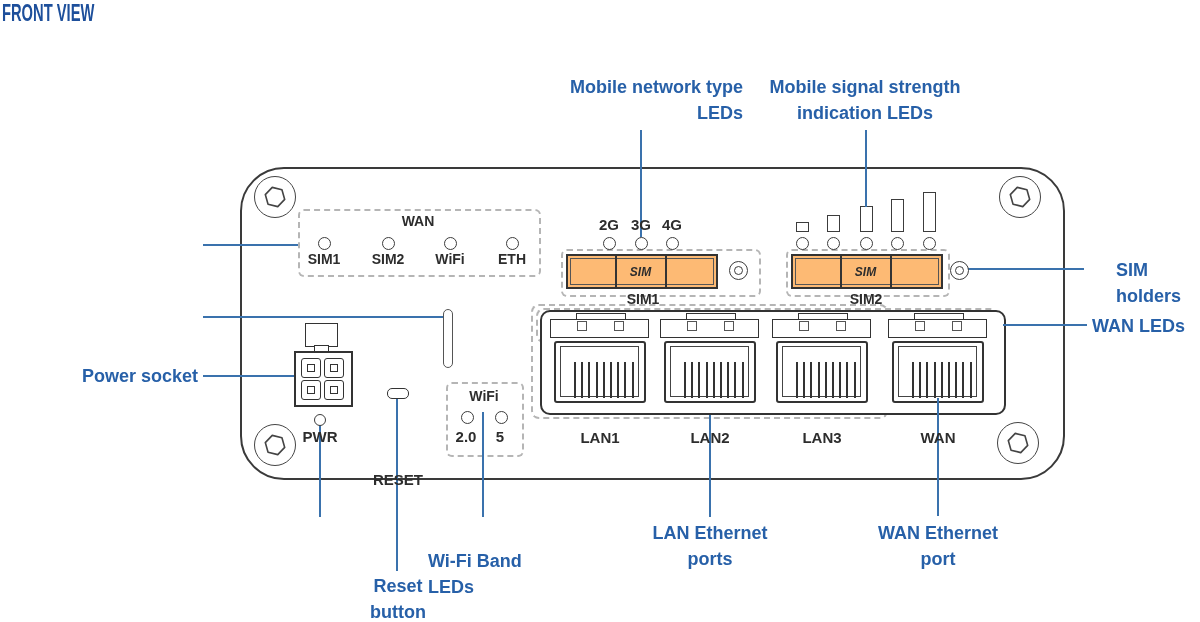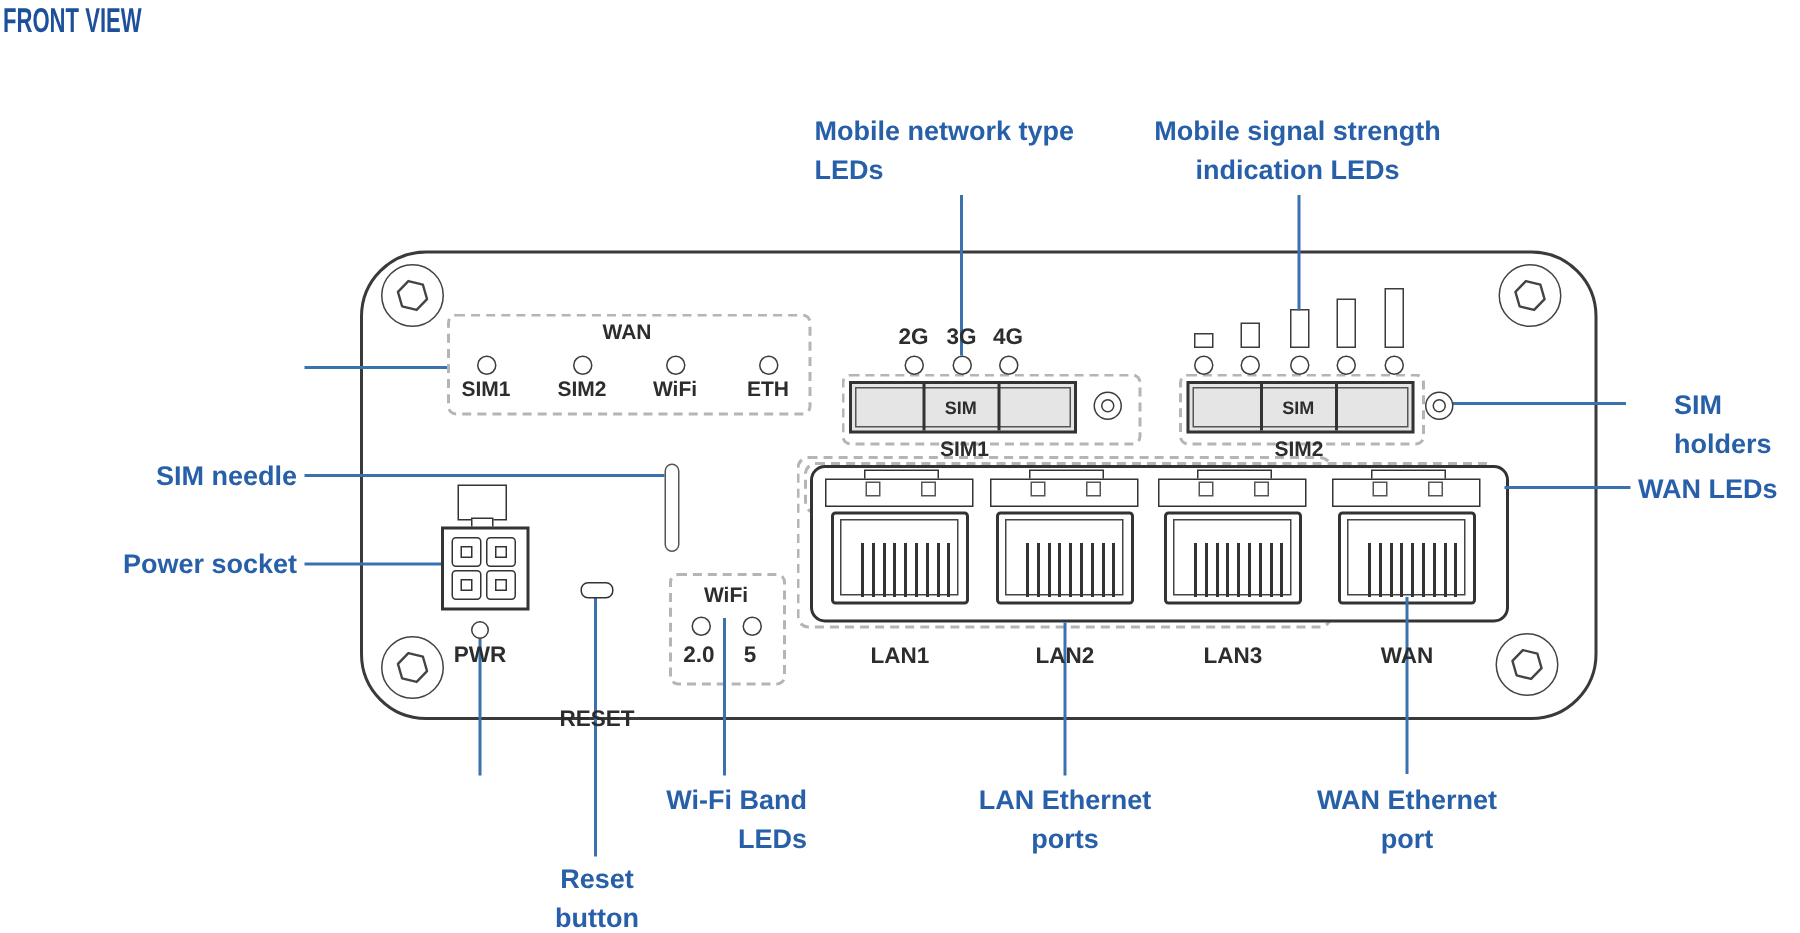--- a/index.html
+++ b/index.html
@@ -20,21 +20,21 @@
   .dash-box{position:absolute;border:2px dashed var(--dash);border-radius:6px;z-index:2;}
   .led{position:absolute;width:11px;height:11px;border:1.7px solid #3c3c3c;border-radius:50%;
        background:#fff;z-index:5;}
   .dlabel{position:absolute;font-weight:700;font-size:14px;color:var(--dark);z-index:6;
           transform:translateX(-50%);white-space:nowrap;}
   .plabel{position:absolute;font-weight:700;font-size:15px;color:var(--dark);z-index:6;
           transform:translateX(-50%);white-space:nowrap;}
   .screw{position:absolute;width:40px;height:40px;border:1.6px solid #444;border-radius:50%;
          background:#fff;display:flex;align-items:center;justify-content:center;z-index:3;}
   .bar{position:absolute;border:1.6px solid #3c3c3c;background:#fff;z-index:3;}
-  .holder{position:absolute;height:31px;border:2px solid var(--ink);background:#e5e5e5;z-index:3;}
+  .holder{position:absolute;height:31px;border:2px solid var(--ink);background:#fdba74;z-index:3;font-style:italic;}
   .holder-in{position:absolute;left:2px;top:2px;right:2px;bottom:2px;border:1px solid var(--ink2);}
   .holder-div{position:absolute;top:0;bottom:0;width:1.5px;background:var(--ink);}
   .eject{position:absolute;width:17px;height:17px;border:1.6px solid #3c3c3c;border-radius:50%;
          background:#fff;display:flex;align-items:center;justify-content:center;z-index:5;}
   .eject-in{width:7px;height:7px;border:1.4px solid #3c3c3c;border-radius:50%;}
   .port{position:absolute;top:310px;width:100px;height:104px;z-index:3;}
   .tabc{position:absolute;left:26px;top:3px;width:48px;height:8px;border:1.5px solid var(--ink);background:#fff;}
   .tabb{position:absolute;left:0px;top:9px;width:97px;height:17px;border:1.5px solid var(--ink);background:#fff;}
   .notch{position:absolute;top:11px;width:8px;height:8px;border:1px solid var(--ink2);background:#fff;}
   .rjbody{position:absolute;left:4px;top:31px;width:88px;height:58px;border:2px solid var(--ink);
@@ -220,24 +220,23 @@
   <div class="abs" style="left:387px;top:388px;width:20px;height:9px;border:1.6px solid var(--ink);border-radius:5px;background:#fff;z-index:5;"></div>
   <div class="dlabel" style="left:398px;top:428px;font-size:15px;margin-top:43px;">RESET</div>
 
   <div class="dash-box" style="left:446px;top:382px;width:74px;height:71px;"></div>
   <div class="dlabel" style="left:484px;top:388px;">WiFi</div>
   <div class="led" style="left:461px;top:411px;"></div>
   <div class="led" style="left:495px;top:411px;"></div>
   <div class="dlabel" style="left:466px;top:428px;font-size:15px;">2.0</div>
   <div class="dlabel" style="left:500px;top:428px;font-size:15px;">5</div>
 
-  <div class="cl" style="left:28px;top:304px;width:170px;text-align:right;">SIM needle</div>
   <div class="cl" style="left:28px;top:363px;width:170px;text-align:right;">Power socket</div>
-  <div class="cl" style="left:543px;top:74px;width:200px;text-align:left;">Mobile network type LEDs</div>
+  <div class="cl" style="left:543px;top:74px;width:200px;text-align:right;">Mobile network type LEDs</div>
   <div class="cl" style="left:765px;top:74px;width:200px;text-align:center;">Mobile signal strength indication LEDs</div>
   <div class="cl" style="left:1089px;top:257px;margin-left:27px;">SIM holders</div>
   <div class="cl" style="left:1092px;top:313px;">WAN LEDs</div>
   <div class="cl" style="left:358px;top:573px;width:80px;text-align:center;">Reset button</div>
-  <div class="cl" style="left:428px;top:520px;width:110px;text-align:right;">Wi-Fi Band LEDs</div>
+  <div class="cl" style="left:428px;top:548px;width:110px;text-align:left;">Wi-Fi Band LEDs</div>
   <div class="cl" style="left:873px;top:520px;width:130px;text-align:center;">WAN Ethernet port</div>
   <div class="cl" style="left:640px;top:520px;width:140px;text-align:center;">LAN Ethernet ports</div>
 
 </div>
 
 </body></html>

